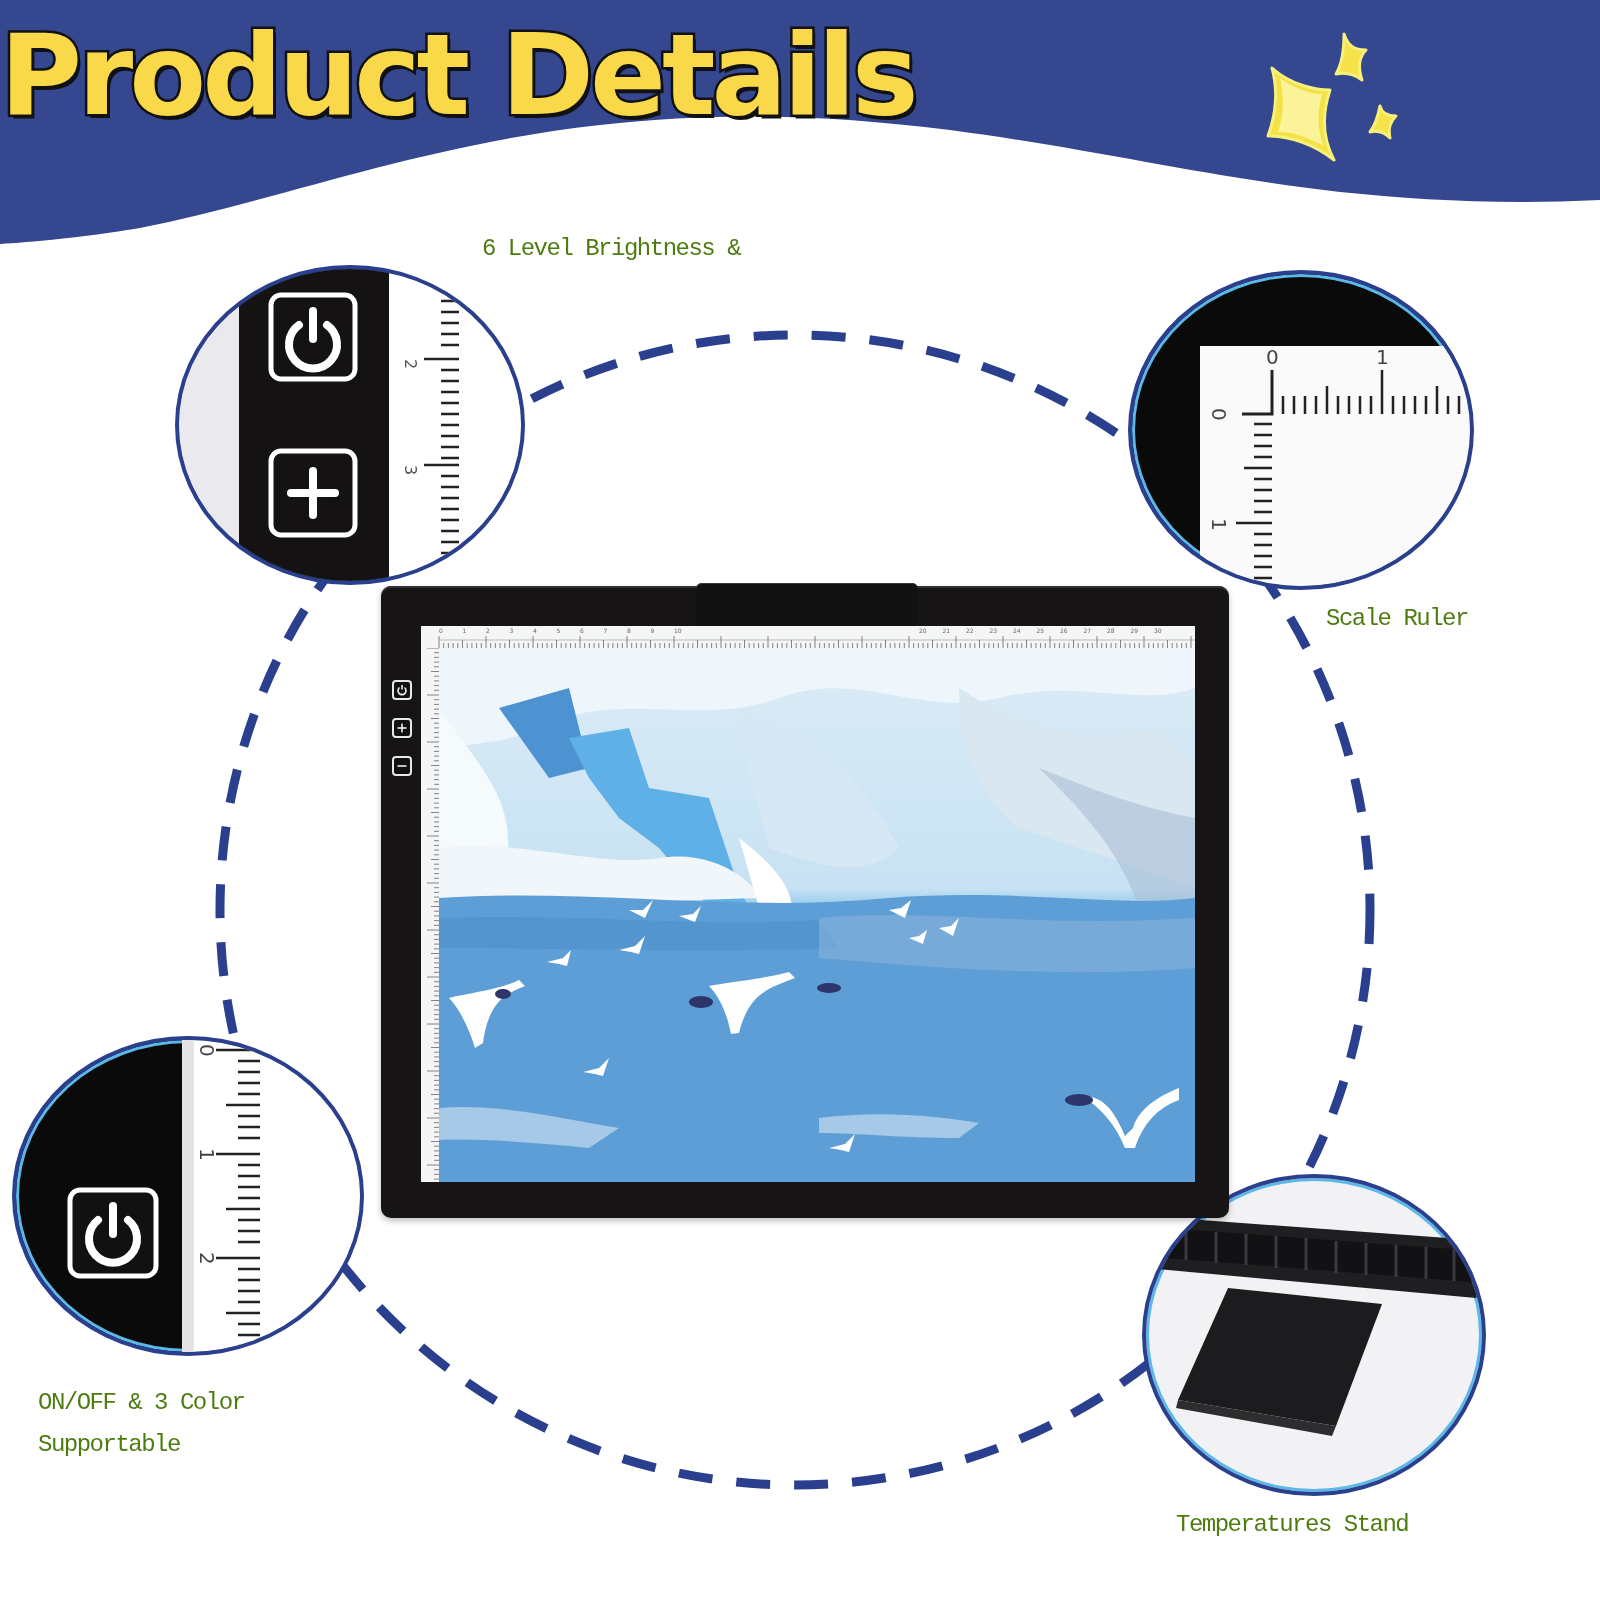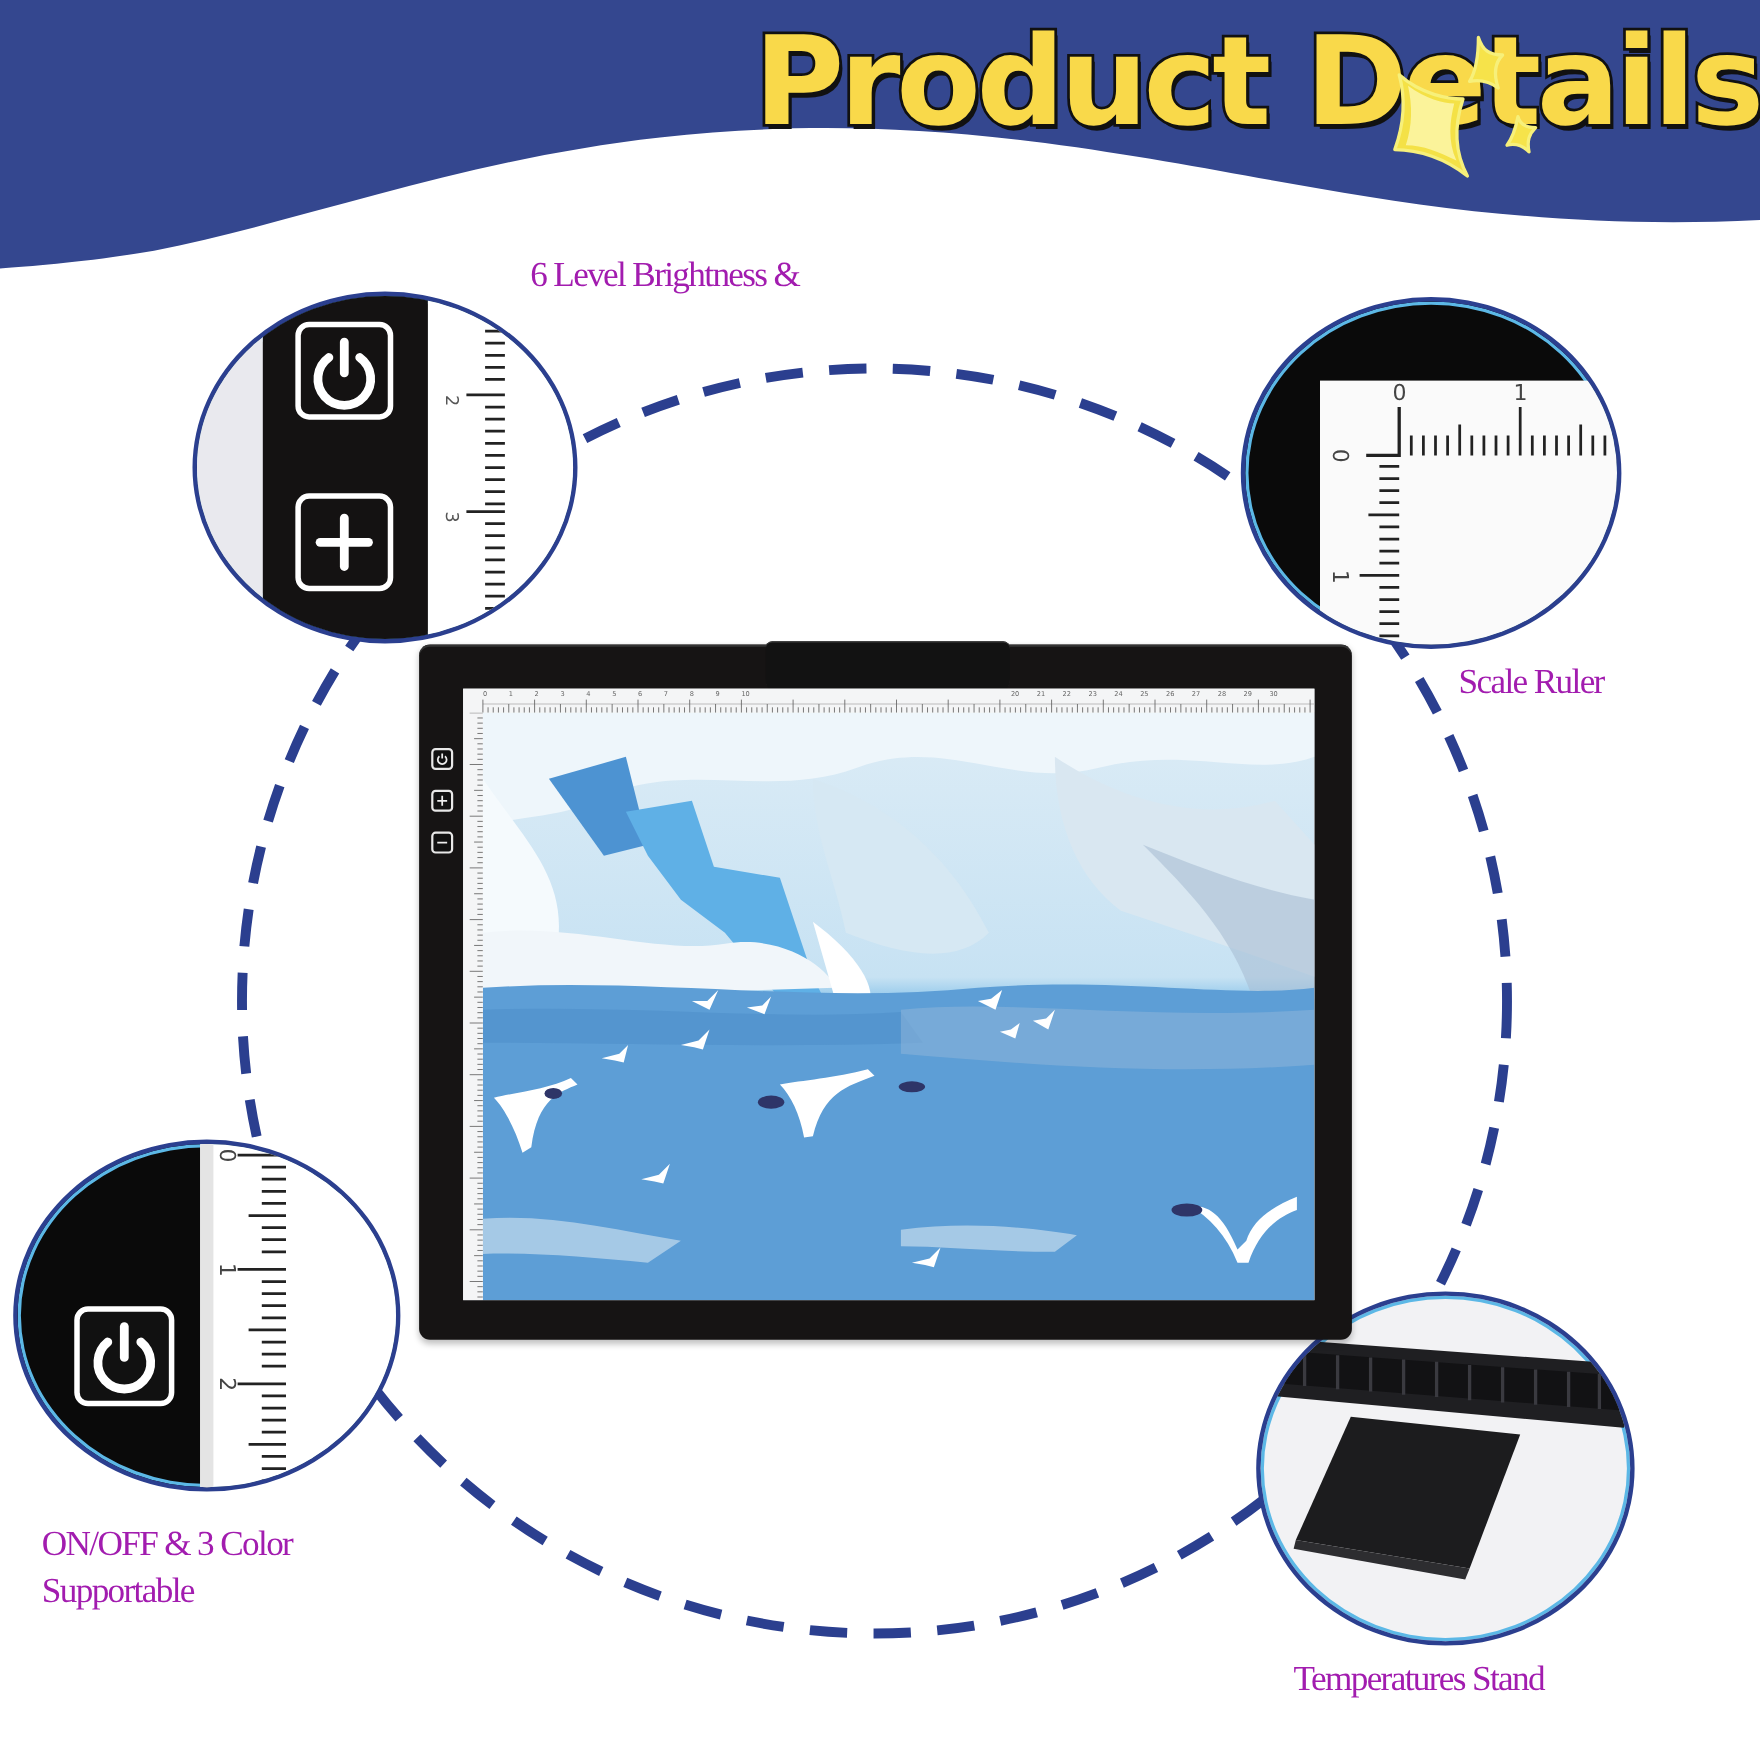--- a/index.html
+++ b/index.html
@@ -1,35 +1,35 @@
 <!DOCTYPE html>
 <html><head>
 <meta charset="utf-8">
 <style>
   * { box-sizing: border-box; margin: 0; padding: 0; }
   html, body { width: 1600px; height: 1600px; background: #ffffff; overflow: hidden; }
   body { position: relative; font-family: "DejaVu Sans", sans-serif; }
 
   .header-bg { position: absolute; left: 0; top: 0; width: 1600px; height: 260px; }
   .title {
-    position: absolute; left: 0; top: 10px; width: 1600px; text-align: right;
+    position: absolute; left: 0; top: 10px; width: 1600px; text-align: left;
     font-family: "DejaVu Sans", sans-serif; font-weight: bold; font-size: 112px;
     letter-spacing: -4px; color: #f9d94a;
     -webkit-text-stroke: 5px #111111; paint-order: stroke fill;
     text-shadow: 3px 4px 0 #111111;
     padding-right: 0px;
   }
   .title span { display: inline-block; transform: translateX(0px); }
   .sparkles { position: absolute; left: 1262px; top: 28px; width: 140px; height: 140px; }
 
   .dash-ring { position: absolute; left: 0; top: 0; width: 1600px; height: 1600px; pointer-events: none; }
 
   .label {
-    position: absolute; color: #a21caf; font-family: Liberation Serif, serif;
-    font-size: 32px; line-height: 42px; letter-spacing: -1.5px;
+    position: absolute; color: #4d7c0f; font-family: Liberation Mono, monospace;
+    font-size: 24px; line-height: 42px; letter-spacing: -1.5px;
   }
   .label-tl { left: 482px; top: 228px; }
   .label-tr { left: 1326px; top: 598px; }
   .label-bl { left: 38px; top: 1382px; }
   .label-br { left: 1176px; top: 1504px; }
   .label div { white-space: nowrap; }
 
   .zoom-circle {
     position: absolute; border-radius: 50%; overflow: hidden;
     border: 4px solid #2b3f8f; box-shadow: inset 0 0 0 3px #5cb8e6;

